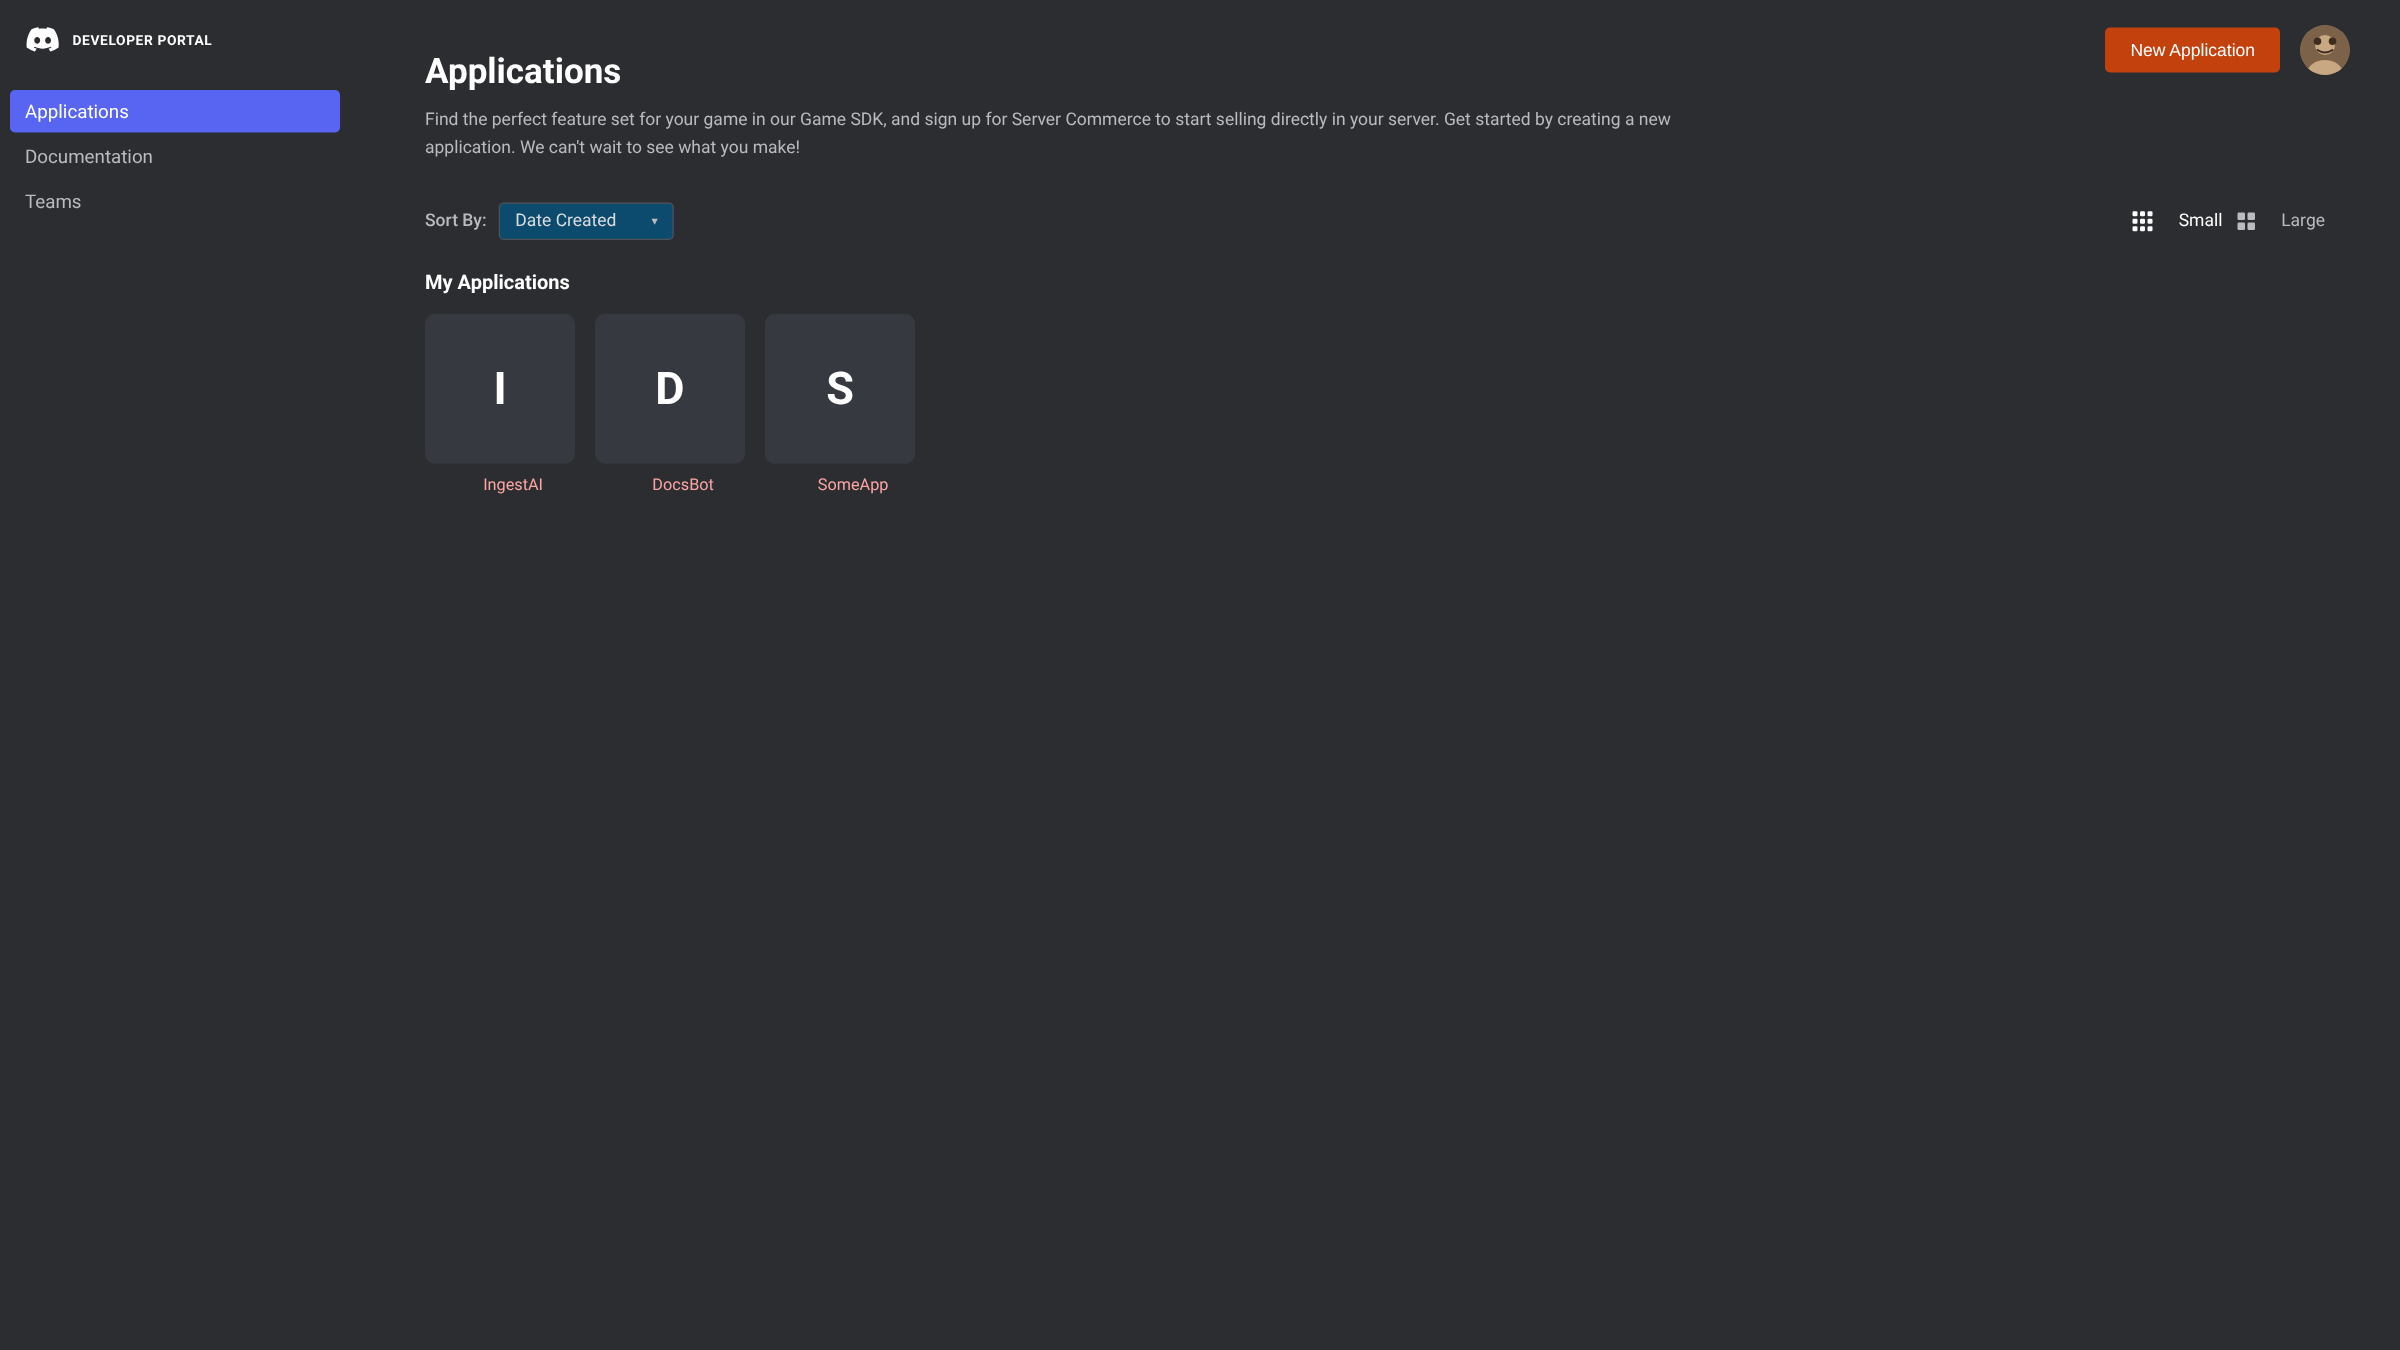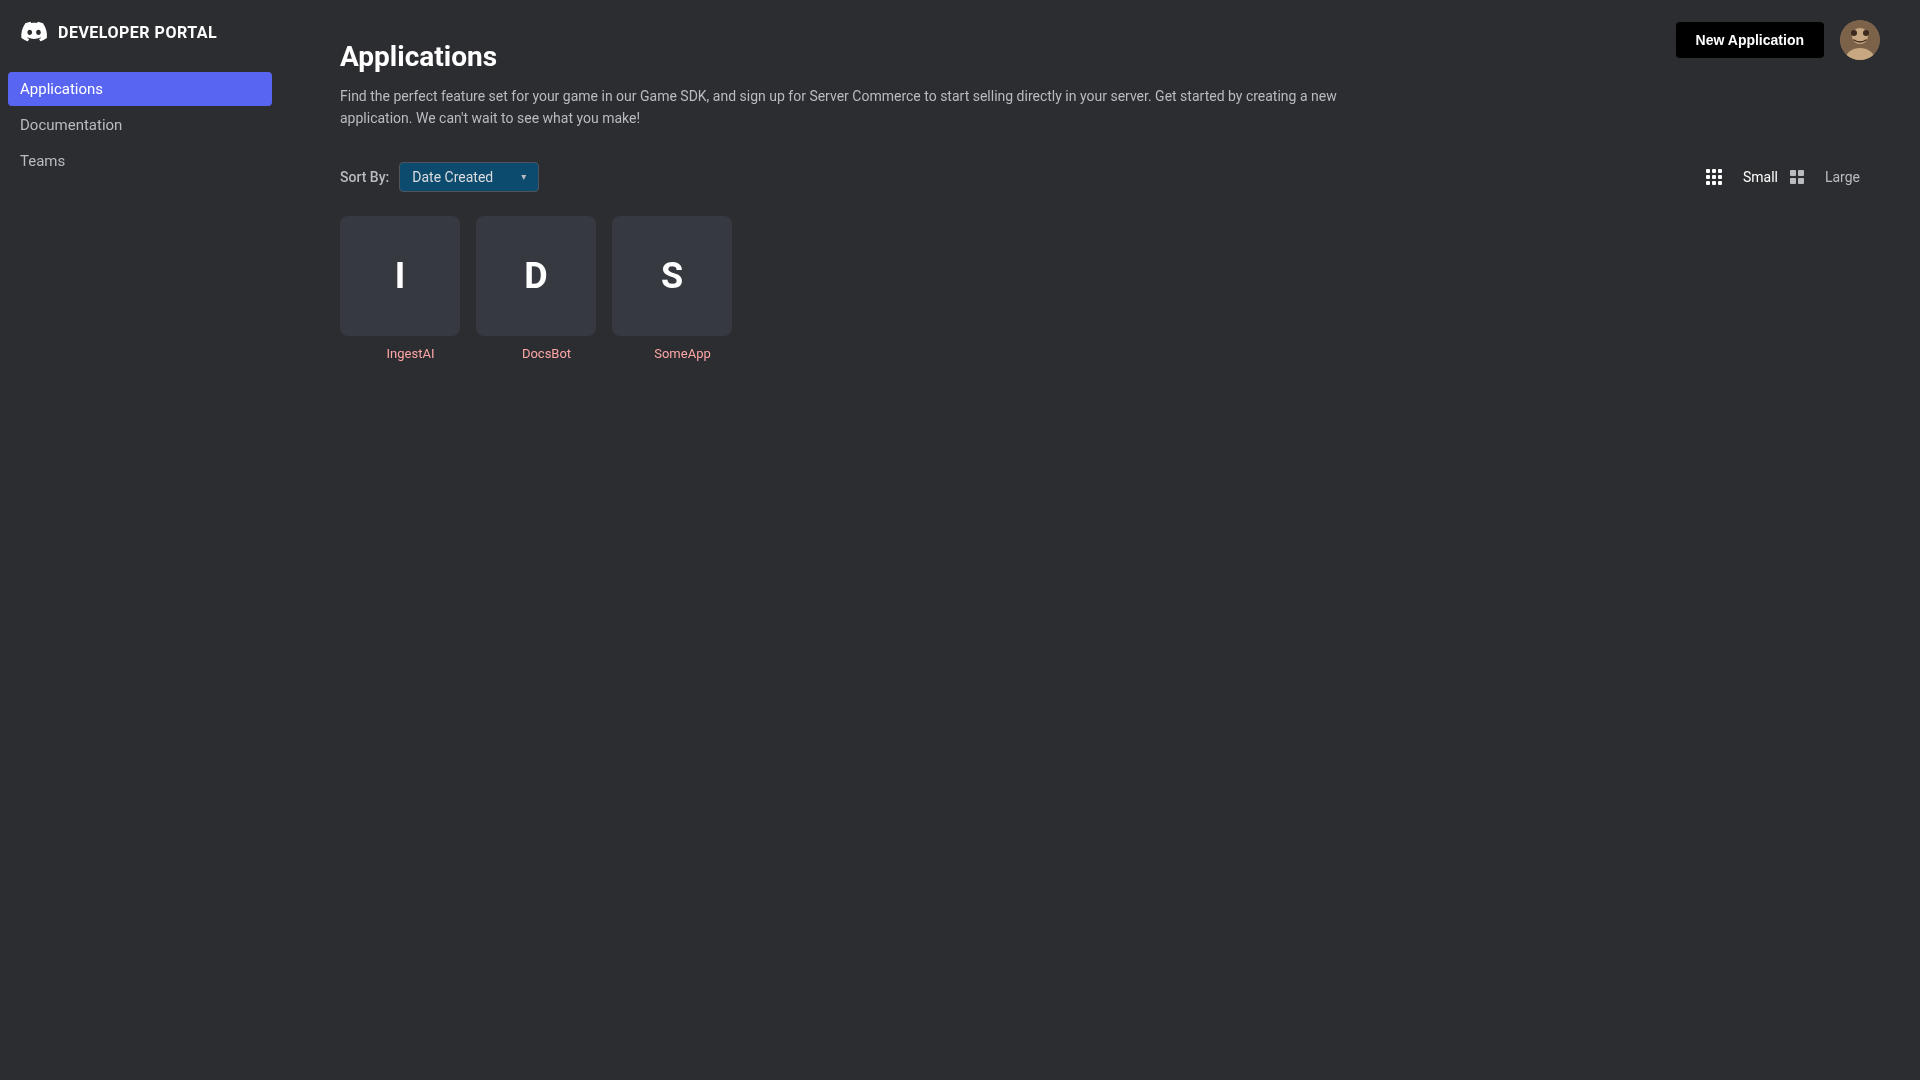--- a/index.html
+++ b/index.html
@@ -36,21 +36,21 @@
       height: 64px;
     }
 
     .discord-logo {
       width: 28px;
       height: 28px;
       flex-shrink: 0;
     }
 
     .sidebar-header-label {
-      font-size: 16px;
+      font-size: 11px;
       font-weight: 700;
       color: #ffffff;
       letter-spacing: 0.5px;
       text-transform: uppercase;
     }
 
     .sidebar-nav {
       display: flex;
       flex-direction: column;
       padding: 8px 8px;
@@ -85,27 +85,27 @@
     .top-bar {
       position: absolute;
       top: 20px;
       right: 40px;
       display: flex;
       align-items: center;
       gap: 16px;
     }
 
     .new-app-button {
-      background-color: #000000;
+      background-color: #c2410c;
       color: #ffffff;
       border: none;
       border-radius: 4px;
       padding: 10px 20px;
       font-size: 14px;
-      font-weight: 700;
+      font-weight: 400;
       cursor: pointer;
       white-space: nowrap;
     }
 
     .avatar {
       width: 40px;
       height: 40px;
       border-radius: 50%;
       background-color: #36393f;
       overflow: hidden;
@@ -360,20 +360,21 @@
             <span></span>
           <span></span>
             <span></span>
         </div>
         <span>Large</span>
       </div>
     </div>
   </div>
 
   <div class="section">
+    <h2 class="section-title">My Applications</h2>
     <div class="apps-grid">
 
       <div class="app-card">
         <div class="app-icon">I</div>
         <span class="app-name">IngestAI</span>
       </div>
 
       <div class="app-card">
         <div class="app-icon">D</div>
         <span class="app-name">DocsBot</span>

